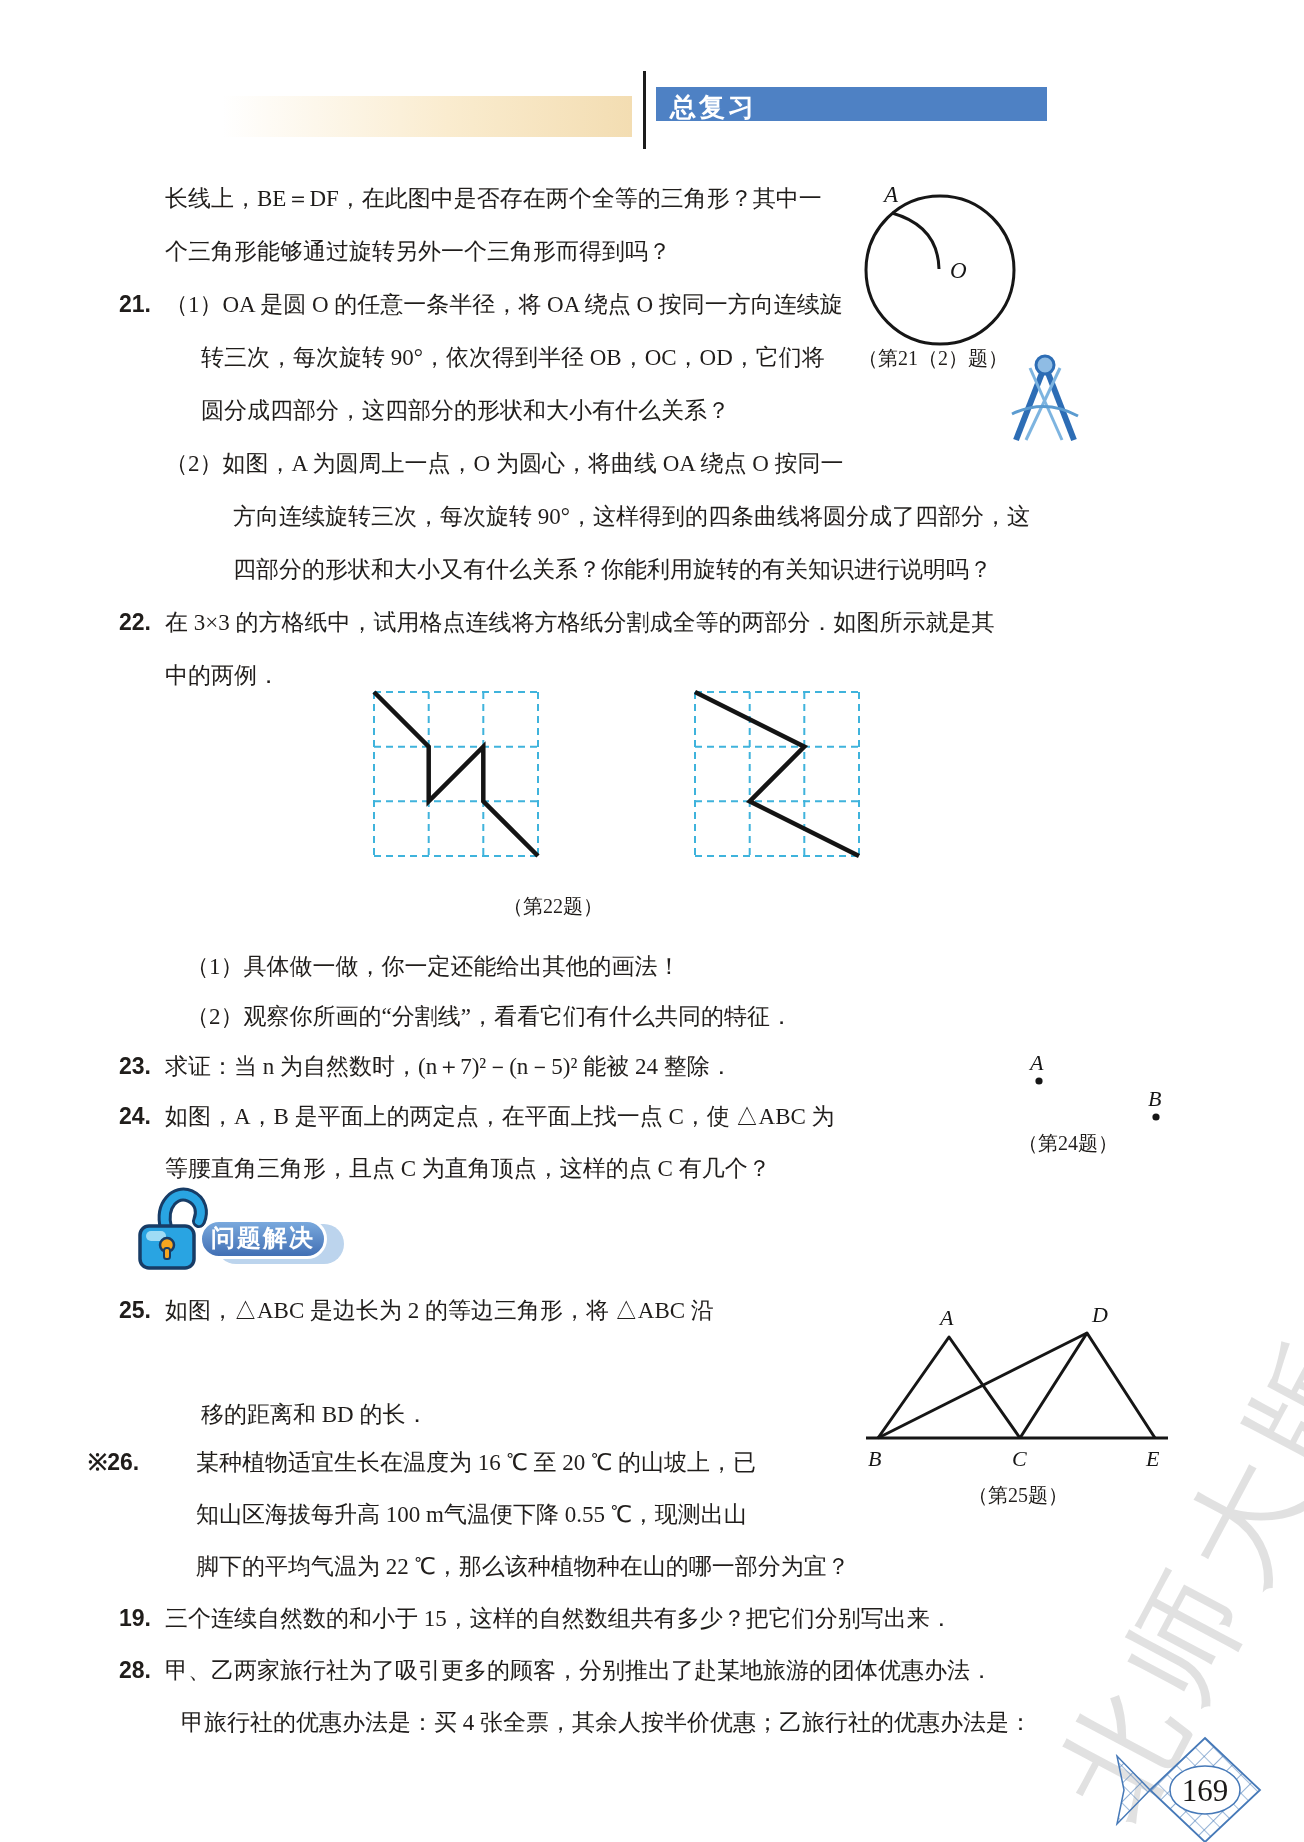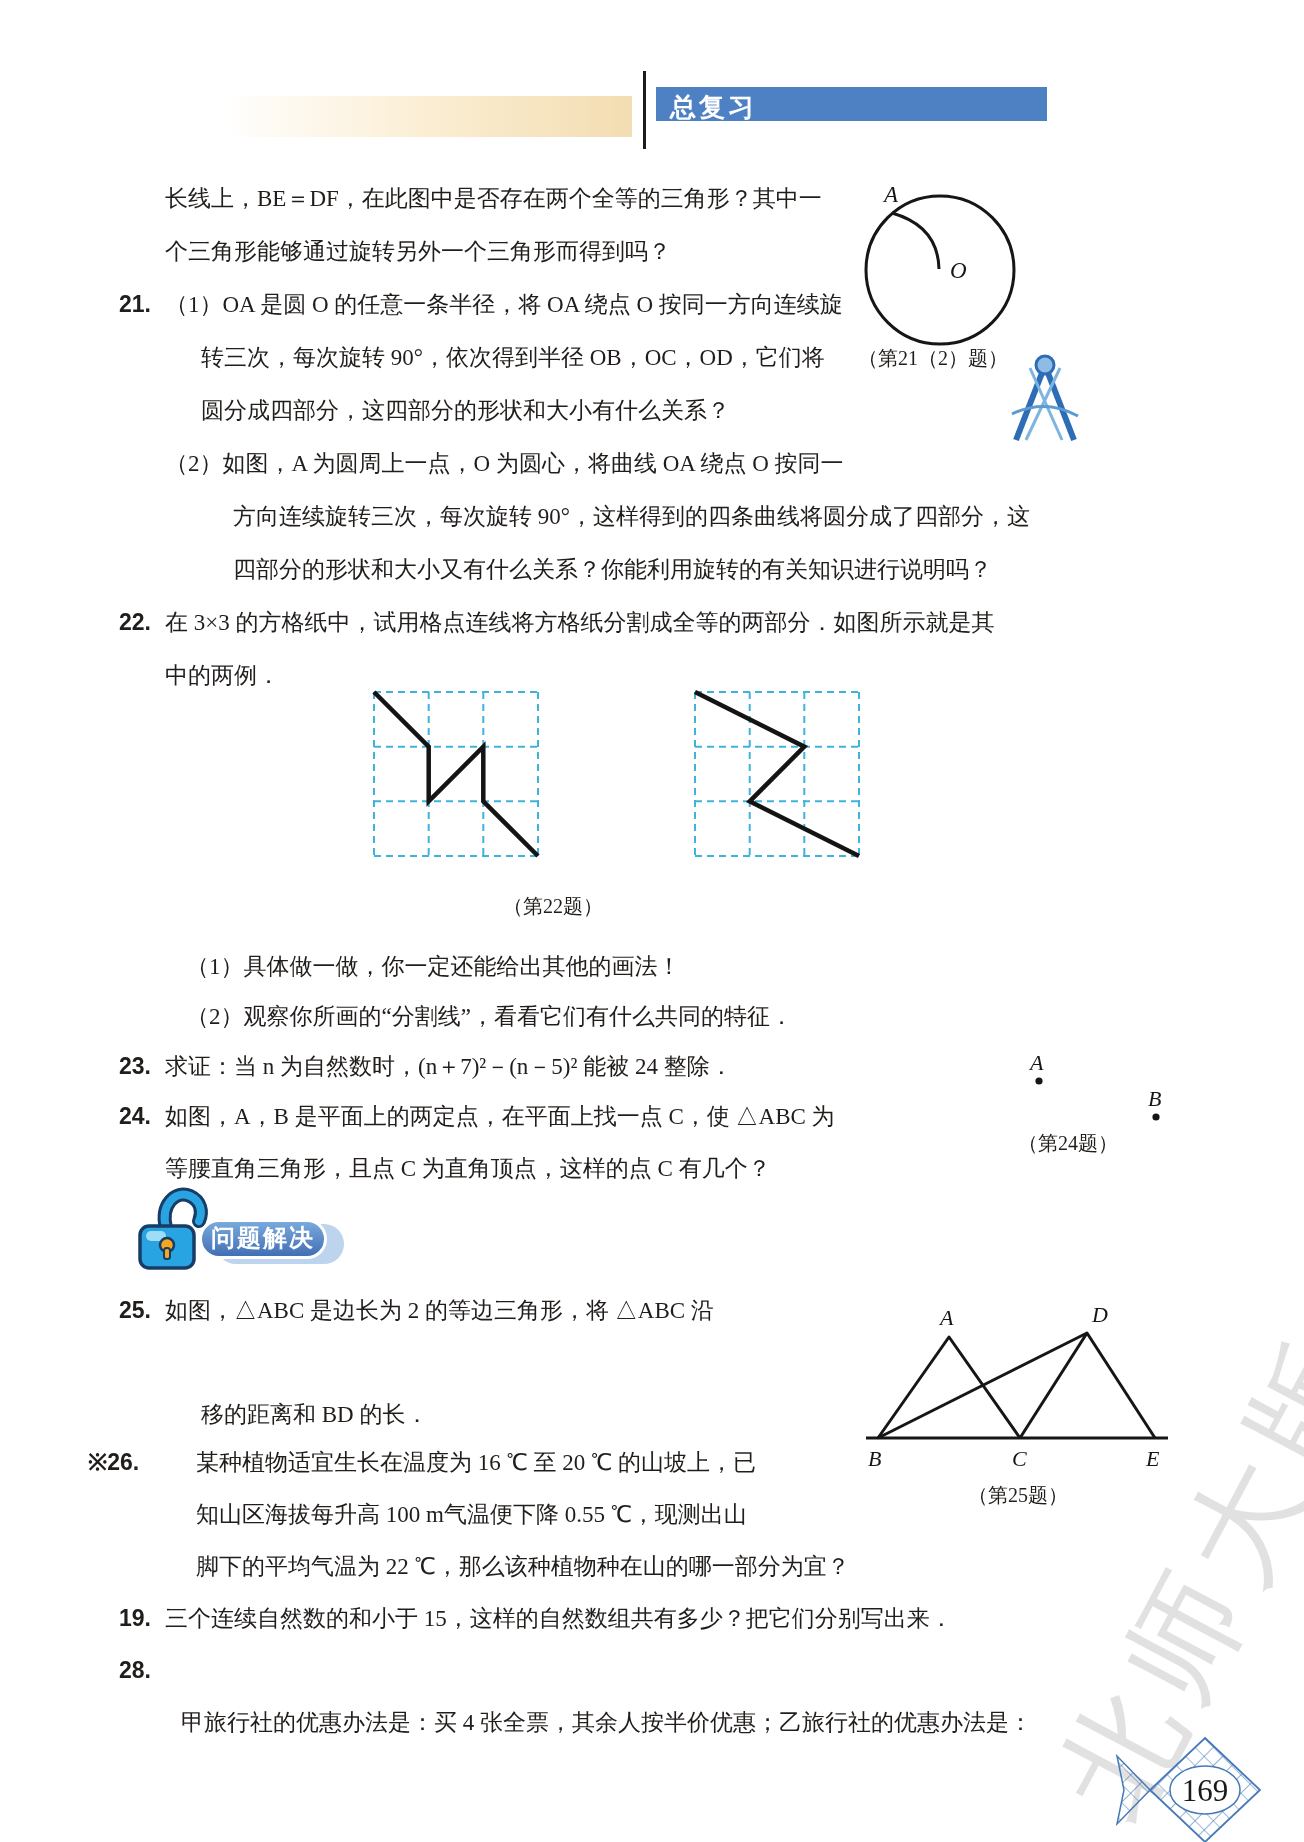--- a/index.html
+++ b/index.html
@@ -144,20 +144,21 @@
 
   <div class="ln num" style="left:88px;top:1449px">※26.</div>
   <div class="ln" style="left:196px;top:1449px">某种植物适宜生长在温度为 16 ℃ 至 20 ℃ 的山坡上，已</div>
   <div class="ln" style="left:196px;top:1501px">知山区海拔每升高 100 m气温便下降 0.55 ℃，现测出山</div>
   <div class="ln" style="left:196px;top:1553px">脚下的平均气温为 22 ℃，那么该种植物种在山的哪一部分为宜？</div>
 
   <div class="ln num" style="left:119px;top:1605px">19.</div>
   <div class="ln" style="left:165px;top:1605px">三个连续自然数的和小于 15，这样的自然数组共有多少？把它们分别写出来．</div>
 
   <div class="ln num" style="left:119px;top:1657px">28.</div>
+  <div class="ln" style="left:165px;top:1657px">甲、乙两家旅行社为了吸引更多的顾客，分别推出了赴某地旅游的团体优惠办法．</div>
   <div class="ln" style="left:181px;top:1709px">甲旅行社的优惠办法是：买 4 张全票，其余人按半价优惠；乙旅行社的优惠办法是：</div>
 
   <div class="watermark">北师大版</div>
 
   <svg width="1304" height="1842" viewBox="0 0 1304 1842">
     <defs>
       <pattern id="net" width="13" height="13" patternUnits="userSpaceOnUse" patternTransform="rotate(45)">
         <path d="M0 0 H13 M0 0 V13" stroke="#4679b8" stroke-width="1.2" fill="none"></path>
       </pattern>
     </defs>

